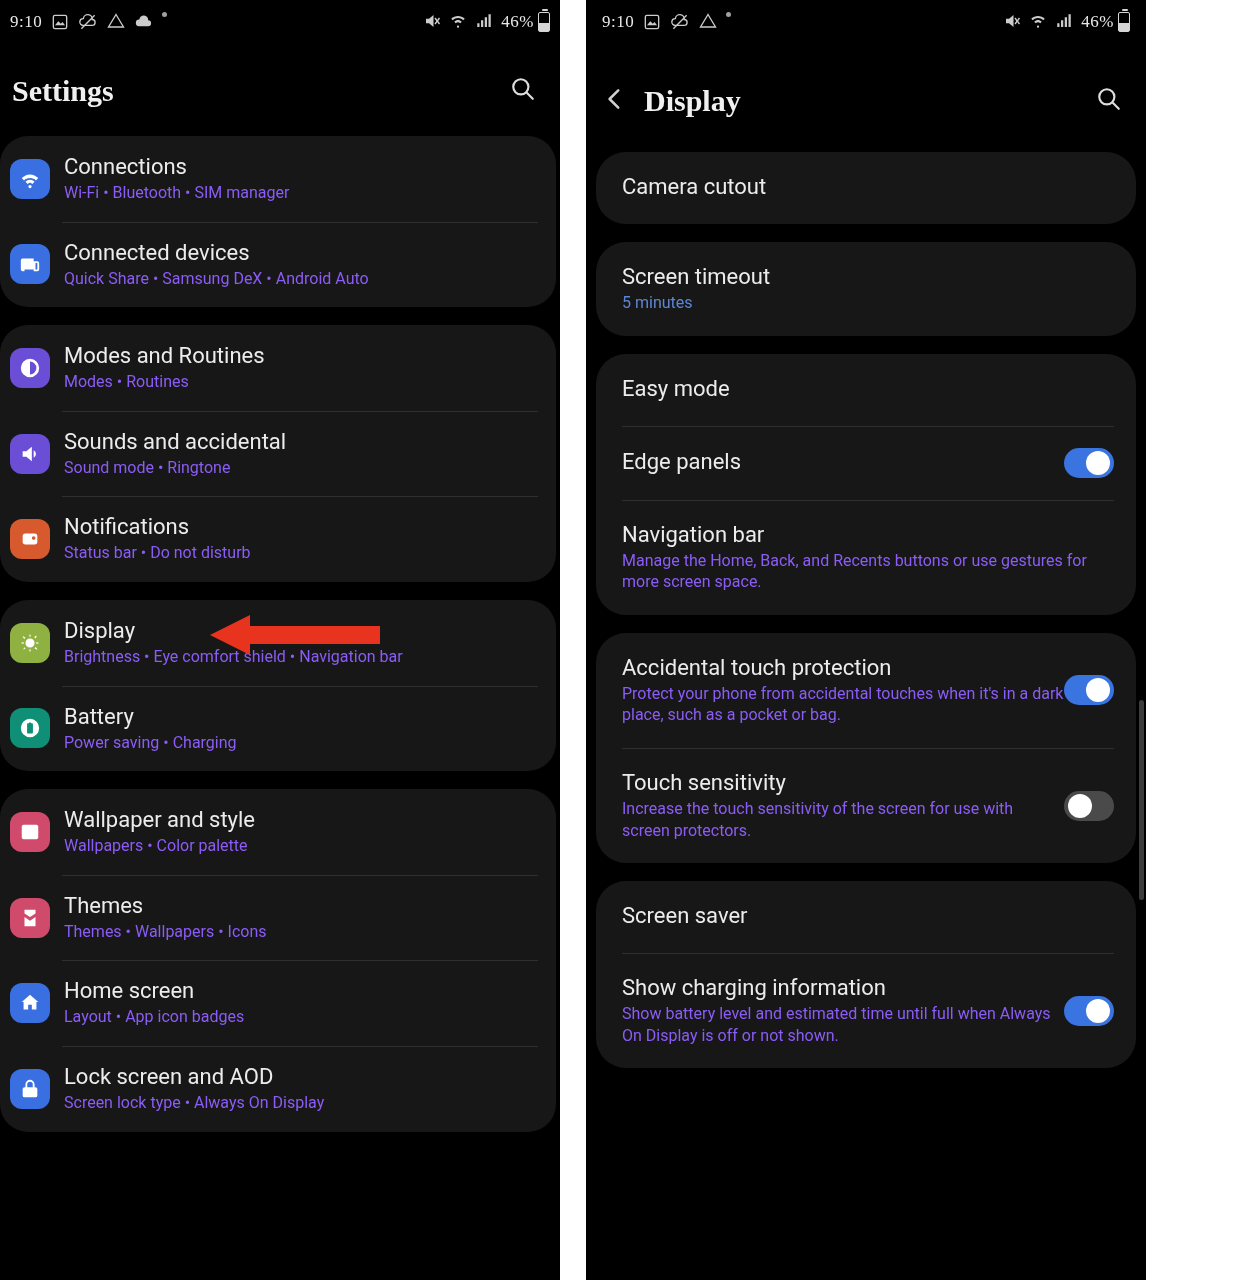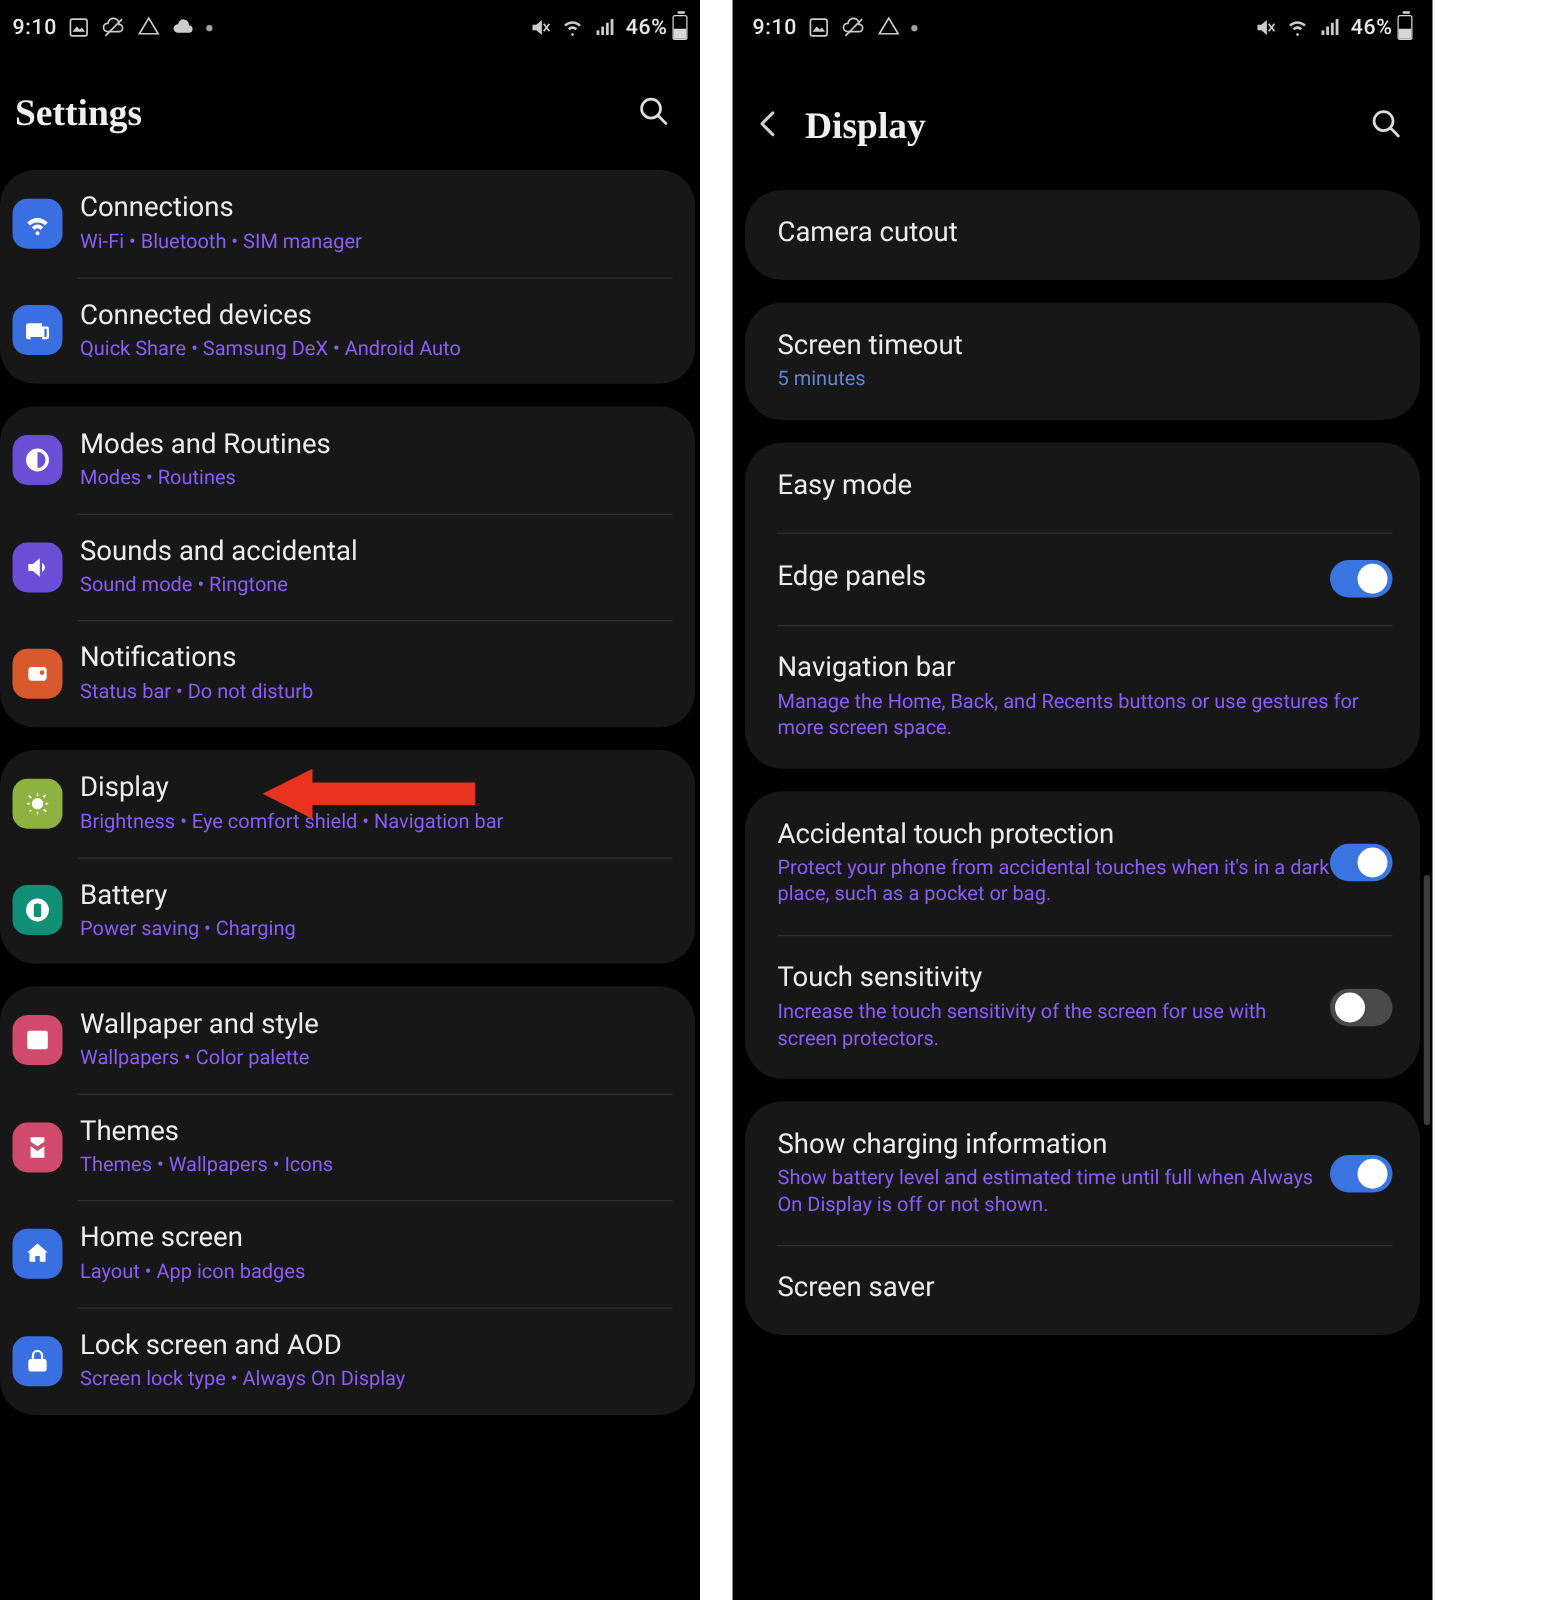--- a/index.html
+++ b/index.html
@@ -23,21 +23,21 @@
   .statusbar {
     height: 44px;
     display: flex;
     justify-content: space-between;
     align-items: center;
     padding: 0 10px;
     font-size: 17px;
     color: #e8e8e8;
     letter-spacing: 0.5px;
   }
-  .sb-left, .sb-right { display: flex; align-items: center; gap: 8px; font-weight:500;}
+  .sb-left, .sb-right { display: flex; gap: 8px; font-weight:500;font-family:Liberation Serif, serif;}
   .sb-icon-dot { width:5px;height:5px;border-radius:50%;background:#a0a0a0;}
   .sb-g-icon svg { width:20px; height:20px; display:block; }
   .sb-right svg { width:18px; height:18px; display:block; }
   .sb-batt { display:flex; align-items:center; gap:4px; }
   .batt-shell { width:12px; height:20px; border:1.5px solid #d6d6d6; border-radius:2px; position:relative; display:flex; align-items:flex-end;}
   .batt-shell::before{content:'';position:absolute;top:-4px;left:3px;width:6px;height:2px;background:#d6d6d6;border-radius:1px;}
   .batt-fill { background:#d6d6d6; width:100%; }
   
   .header {
     display:flex; align-items:center; justify-content:space-between;
@@ -432,30 +432,30 @@
             <div class="sub">Increase the touch sensitivity of the screen for use with screen protectors.</div>
           </div>
           <div class="toggle off">
             <div class="knob"></div>
           </div>
         </div>
       </div>
       <div class="group">
         <div class="row">
           <div class="txt">
+            <div class="label">Screen saver</div>
+          </div>
+        </div>
+        <div class="row">
+          <div class="txt">
             <div class="label">Show charging information</div>
             <div class="sub">Show battery level and estimated time until full when Always On Display is off or not shown.</div>
           </div>
           <div class="toggle on">
             <div class="knob"></div>
           </div>
         </div>
-        <div class="row">
-          <div class="txt">
-            <div class="label">Screen saver</div>
-          </div>
-        </div>
       </div>
     </div>
 
   <div class="scroll-track" style="top:700px; height:200px;"></div>
 
 </div>
 
 </body></html>

